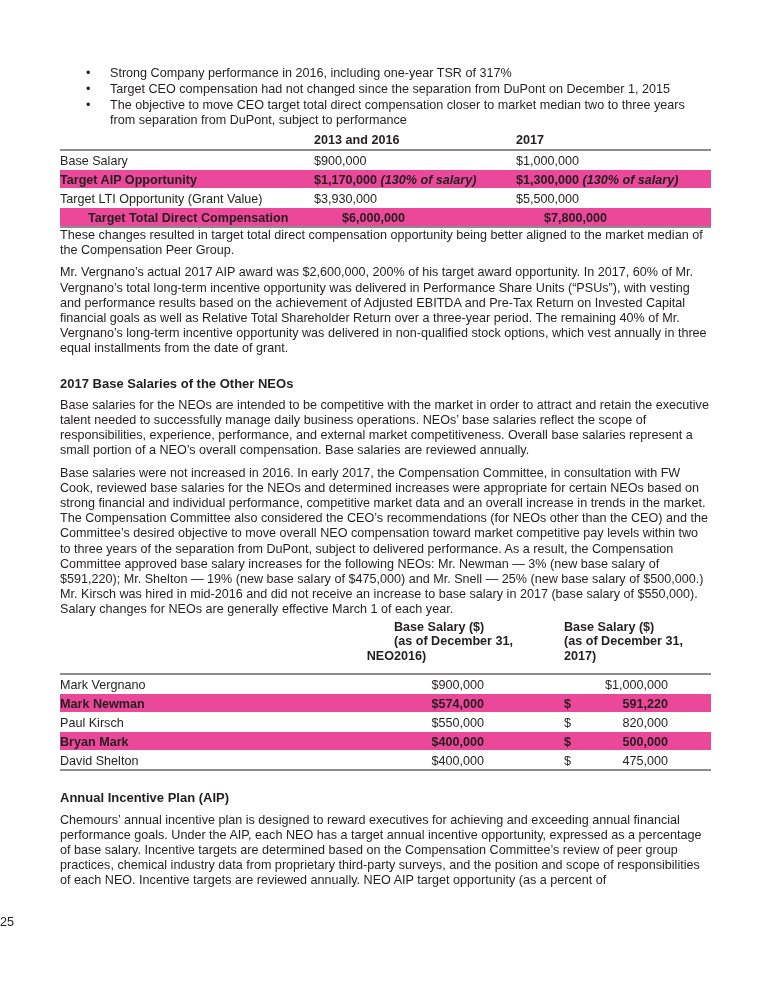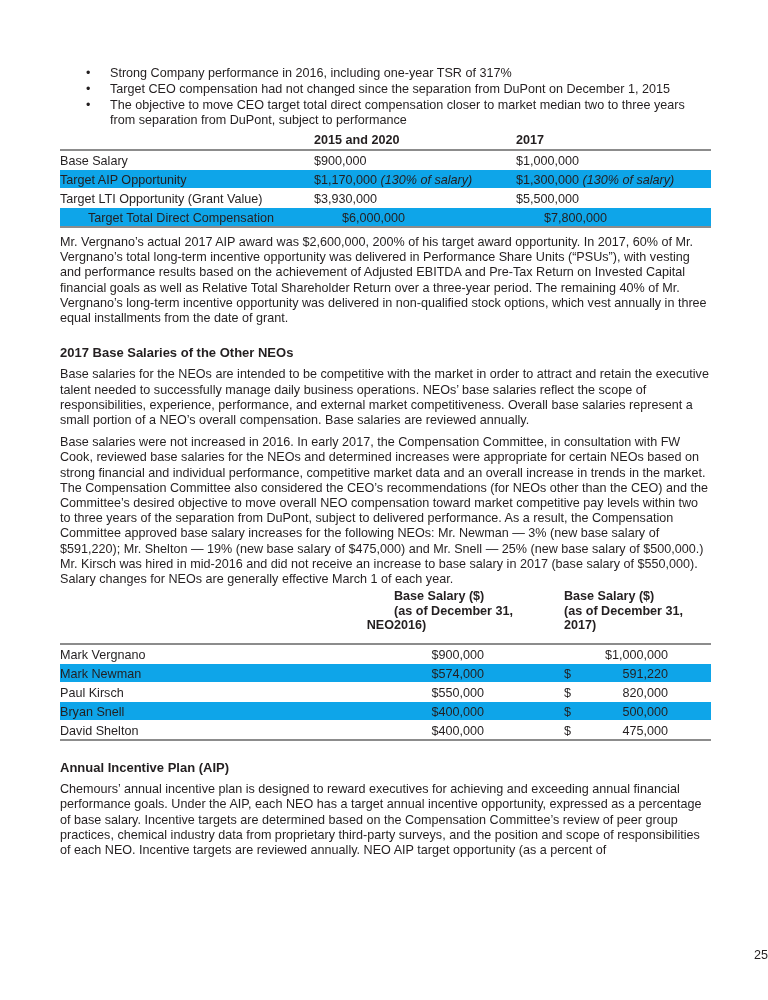--- a/index.html
+++ b/index.html
@@ -17,51 +17,51 @@
   .para-gap { margin-top: 7px; }
   h3 { font-size: 13px; font-weight: bold; margin: 19px 0 0 0; line-height: 15.2px; }
   table { border-collapse: collapse; width: 651px; }
   td, th { padding: 0; font-weight: normal; text-align: left; vertical-align: bottom; height: 18px; }
   th { font-weight: bold; }
   .comp-table { margin-top: 4px; }
   .comp-table thead tr th { border-bottom: 2px solid #8c8c8c; padding-bottom: 1px; height: 16px;}
   .comp-table tbody tr:last-child td { border-bottom: 2px solid #8c8c8c; padding-left: 28px; }
   .comp-table .c1 { width: 254px; }
   .comp-table .c2 { width: 202px; }
-  .shaded td { background: #0ea5e9; }
+  .shaded td { background: #ec4899; font-weight: bold; }
   .comp-table tbody tr td { border-top: 1px solid #ffffff; }
   .salary-table { margin-top: 2px; }
   .salary-table thead th { line-height: 14.6px; padding-bottom: 10px; border-bottom: 2px solid #8c8c8c; vertical-align: bottom; }
   .salary-table tbody tr:last-child td { border-bottom: 2px solid #8c8c8c; }
   .salary-table tbody tr td { border-top: 1px solid #ffffff; }
   .salary-table .n1 { width: 334px; text-align: right; }
   .salary-table .n2 { width: 170px; }
   .amt-wrap { display: inline-block; width: 90px; text-align: right; }
   .amt2 { display: inline-block; width: 104px; text-align: right; }
   .amt2 .cur { float: left; padding-left: 0; }
   em { font-style: italic; }
-  .page-number { position: absolute; top: 948px; left: 0; width: 768px; text-align: right; font-size: 12.6px; }
+  .page-number { position: absolute; top: 915px; left: 0; width: 768px; text-align: left; font-size: 12.6px; }
 </style>
 </head>
 <body>
 
 <div class="page">
 
   <ul class="bullets">
     <li><span class="bullet">•</span><span>Strong Company performance in 2016, including one-year TSR of 317%</span></li>
     <li><span class="bullet">•</span><span>Target CEO compensation had not changed since the separation from DuPont on December 1, 2015</span></li>
     <li><span class="bullet">•</span><span>The objective to move CEO target total direct compensation closer to market median two to three years from separation from DuPont, subject to performance</span></li>
   </ul>
 
 
   <table class="comp-table">
     <thead>
       <tr>
         <th class="c1"></th>
-        <th class="c2">2015 and 2020</th>
+        <th class="c2">2013 and 2016</th>
         <th>2017</th>
       </tr>
     </thead>
     <tbody>
       <tr>
         <td>Base Salary</td>
         <td><span>$900,000</span><em></em></td>
         <td><span>$1,000,000</span><em></em></td>
       </tr>
       <tr class="shaded">
@@ -75,20 +75,21 @@
         <td><span>$5,500,000</span><em></em></td>
       </tr>
       <tr class="shaded">
         <td>Target Total Direct Compensation</td>
         <td><span>$6,000,000</span><em></em></td>
         <td><span>$7,800,000</span><em></em></td>
       </tr>
     </tbody>
   </table>
 
+  <p>These changes resulted in target total direct compensation opportunity being better aligned to the market median of the Compensation Peer Group.</p>
   <p class="para-gap">Mr. Vergnano’s actual 2017 AIP award was $2,600,000, 200% of his target award opportunity. In 2017, 60% of Mr. Vergnano’s total long-term incentive opportunity was delivered in Performance Share Units (“PSUs”), with vesting and performance results based on the achievement of Adjusted EBITDA and Pre-Tax Return on Invested Capital financial goals as well as Relative Total Shareholder Return over a three-year period. The remaining 40% of Mr. Vergnano’s long-term incentive opportunity was delivered in non-qualified stock options, which vest annually in three equal installments from the date of grant.</p>
 
   <h3>2017 Base Salaries of the Other NEOs</h3>
   <p class="para-gap">Base salaries for the NEOs are intended to be competitive with the market in order to attract and retain the executive talent needed to successfully manage daily business operations. NEOs’ base salaries reflect the scope of responsibilities, experience, performance, and external market competitiveness. Overall base salaries represent a small portion of a NEO’s overall compensation. Base salaries are reviewed annually.</p>
   <p class="para-gap">Base salaries were not increased in 2016. In early 2017, the Compensation Committee, in consultation with FW Cook, reviewed base salaries for the NEOs and determined increases were appropriate for certain NEOs based on strong financial and individual performance, competitive market data and an overall increase in trends in the market. The Compensation Committee also considered the CEO’s recommendations (for NEOs other than the CEO) and the Committee’s desired objective to move overall NEO compensation toward market competitive pay levels within two to three years of the separation from DuPont, subject to delivered performance. As a result, the Compensation Committee approved base salary increases for the following NEOs: Mr. Newman — 3% (new base salary of $591,220); Mr. Shelton — 19% (new base salary of $475,000) and Mr. Snell — 25% (new base salary of $500,000.) Mr. Kirsch was hired in mid-2016 and did not receive an increase to base salary in 2017 (base salary of $550,000). Salary changes for NEOs are generally effective March 1 of each year.</p>
 
   <table class="salary-table">
     <thead>
       <tr>
         <th class="n1">NEO</th>
@@ -114,21 +115,21 @@
         <td>Mark Newman</td>
         <td><span class="amt-wrap">$574,000</span></td>
         <td><span class="amt2"><span class="cur">$</span><span>591,220</span></span></td>
       </tr>
       <tr>
         <td>Paul Kirsch</td>
         <td><span class="amt-wrap">$550,000</span></td>
         <td><span class="amt2"><span class="cur">$</span><span>820,000</span></span></td>
       </tr>
       <tr class="shaded">
-        <td>Bryan Snell</td>
+        <td>Bryan Mark</td>
         <td><span class="amt-wrap">$400,000</span></td>
         <td><span class="amt2"><span class="cur">$</span><span>500,000</span></span></td>
       </tr>
       <tr>
         <td>David Shelton</td>
         <td><span class="amt-wrap">$400,000</span></td>
         <td><span class="amt2"><span class="cur">$</span><span>475,000</span></span></td>
       </tr>
     </tbody>
   </table>

